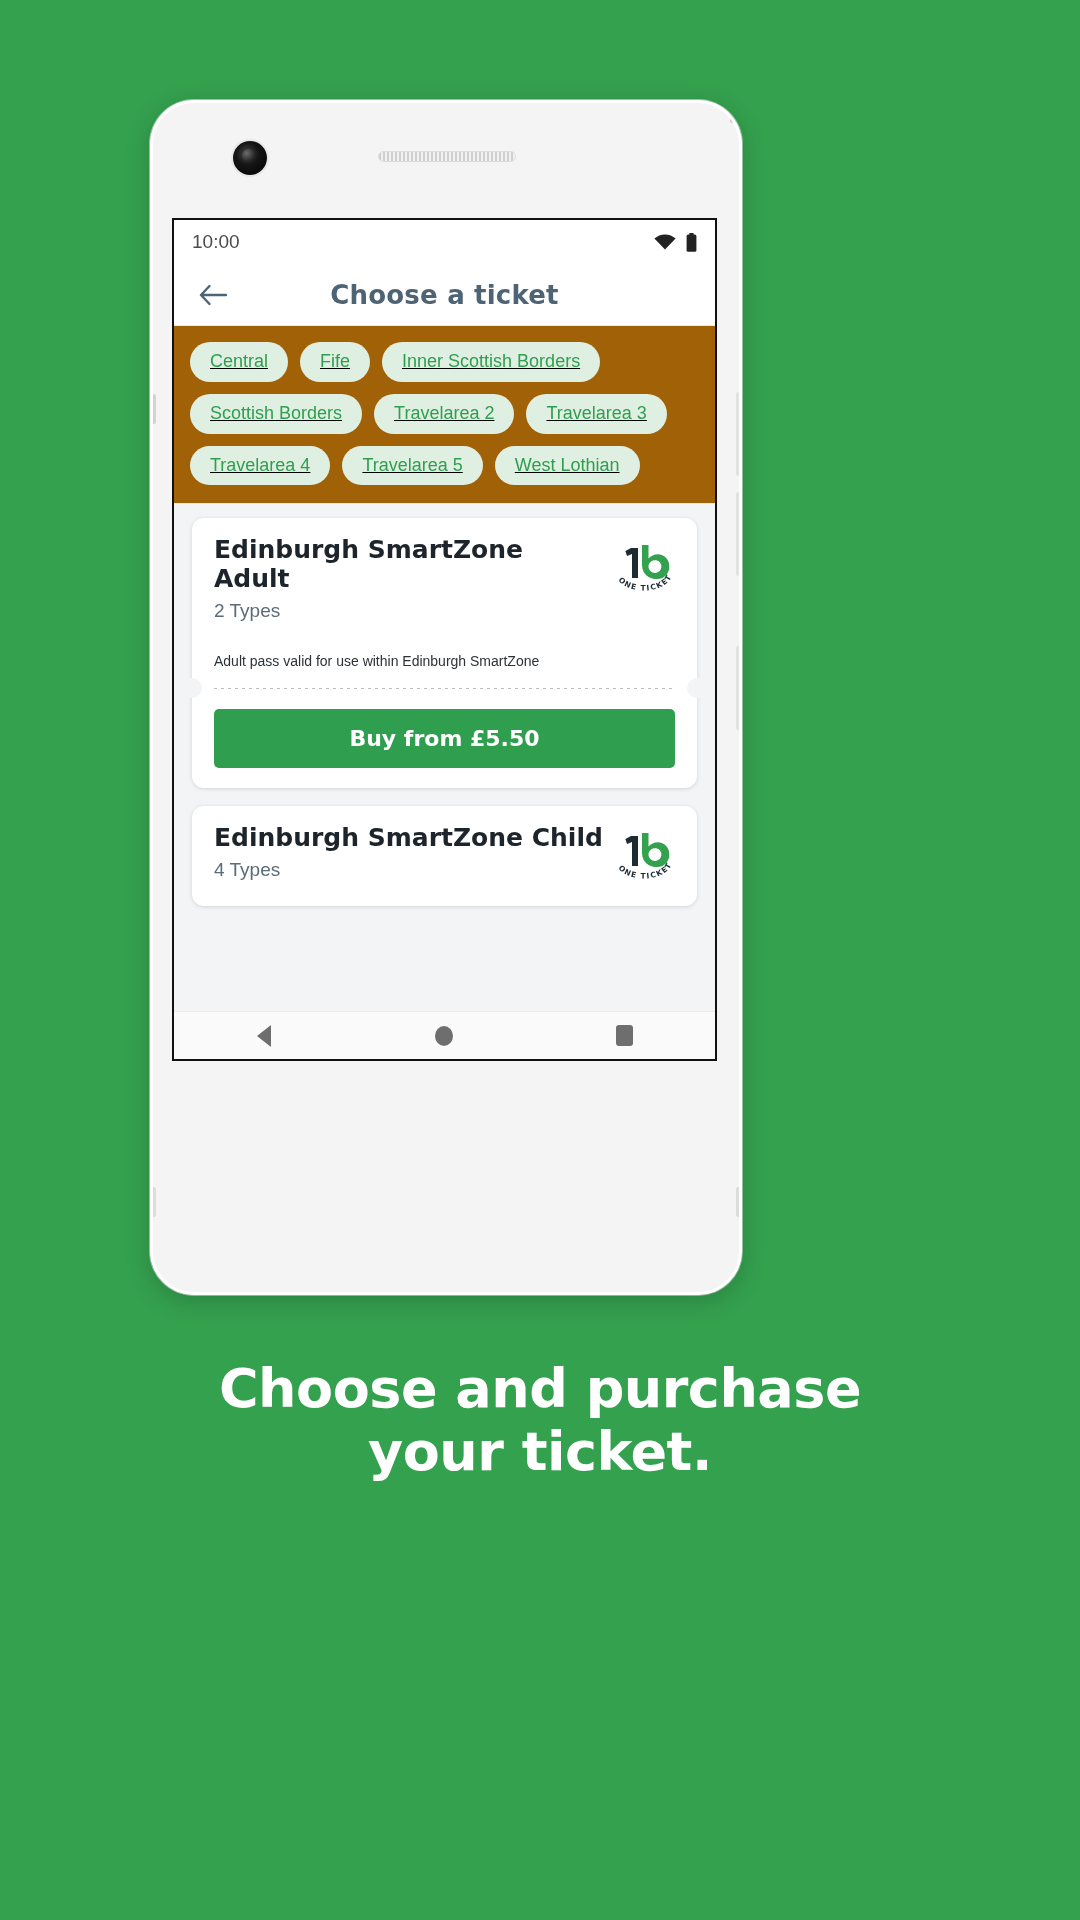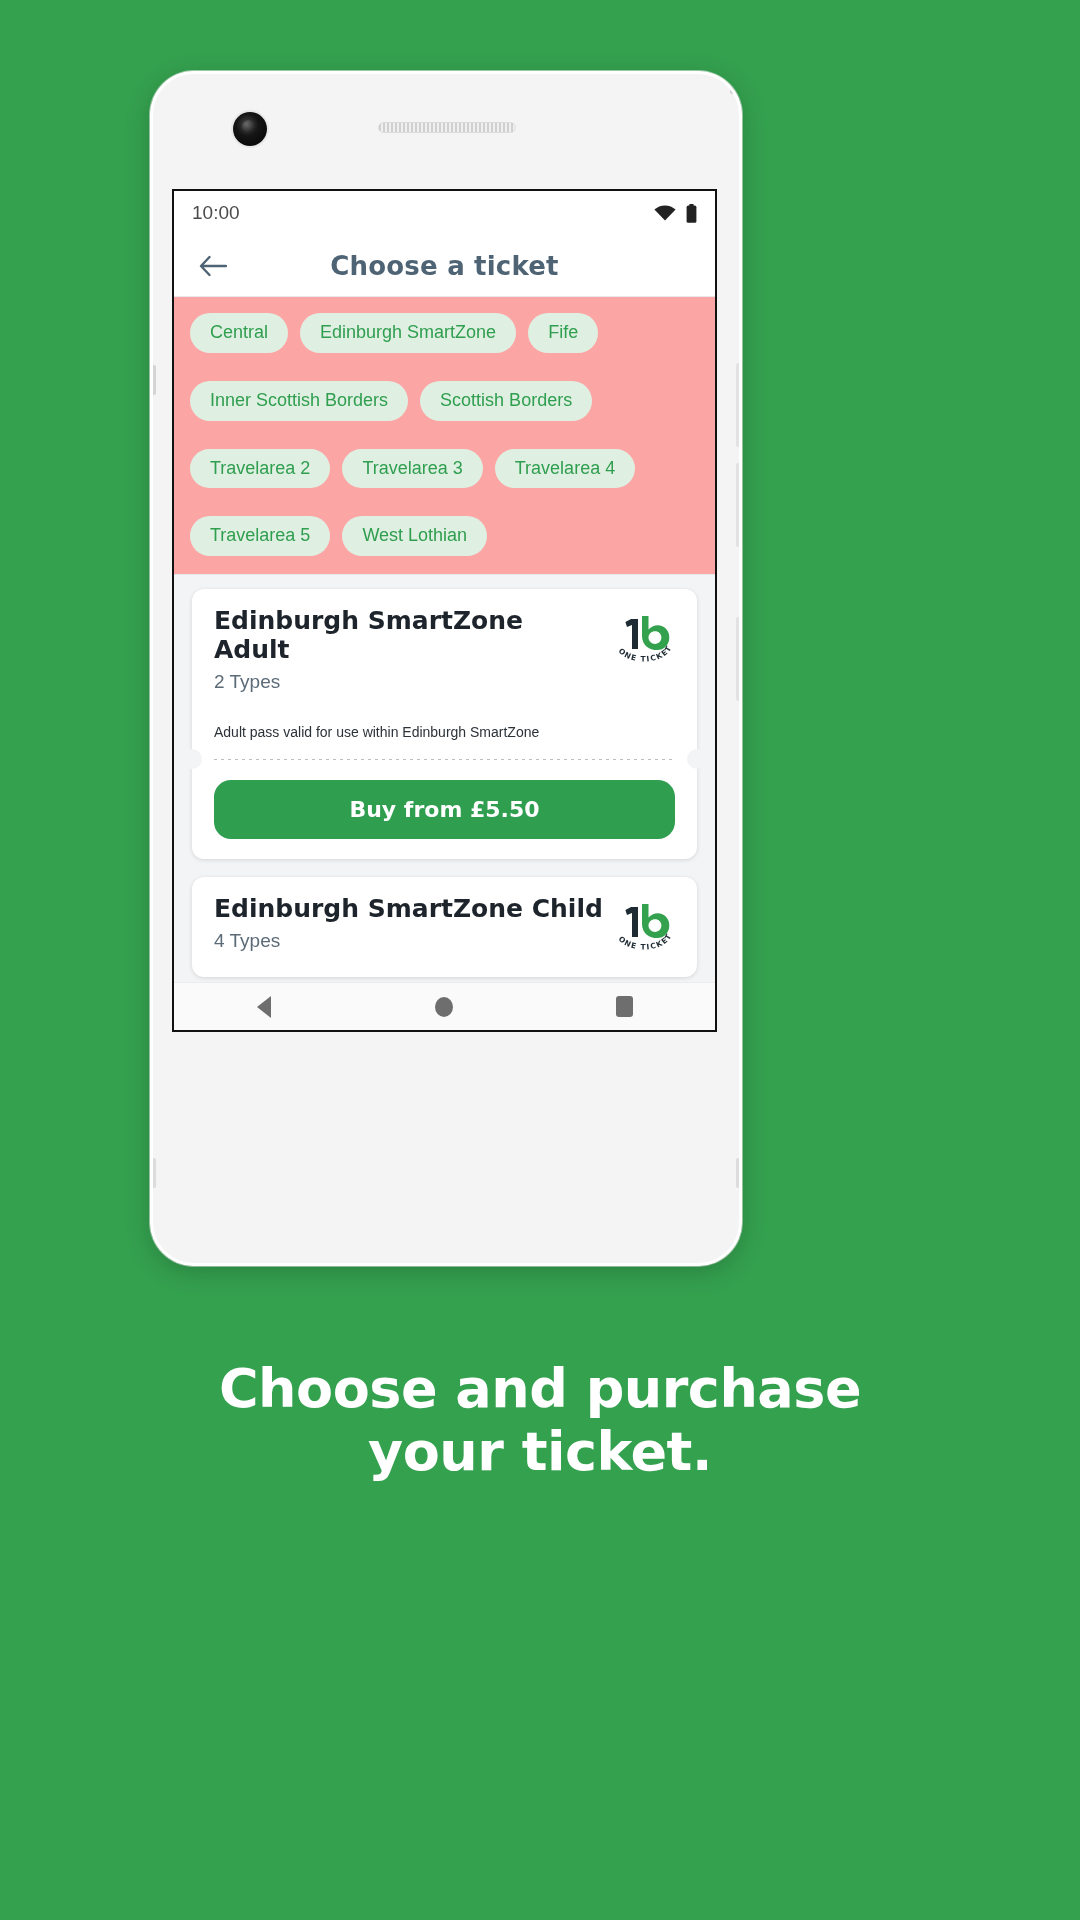--- a/index.html
+++ b/index.html
@@ -6,21 +6,21 @@
   html,body { width:1080px; height:1920px; overflow:hidden; }
   body {
     background:#34a14f;
     font-family:"DejaVu Sans", sans-serif;
     position:relative;
   }
 
   
   #phone-frame{
     position:absolute;
-    left:150px; top:71px;
+    left:150px; top:100px;
     width:592px; height:1195px;
     background:#f4f4f4;
     border-radius:44px;
     box-shadow:0 6px 26px rgba(0,0,0,.20), 0 0 0 1px rgba(255,255,255,.55);
     overflow:hidden;
   }
   #phone-frame::after{
     content:"";position:absolute;inset:0;border-radius:44px;
     border:3px solid #ffffff;pointer-events:none;
   }
@@ -76,22 +76,22 @@
   }
   #back-button{width:34px;height:34px;display:flex;align-items:center;justify-content:center;cursor:pointer;}
   #app-title{
     position:absolute;left:0;right:0;text-align:center;
     font-size:26px;font-weight:700;color:#4e6475;letter-spacing:.2px;
     pointer-events:none;
   }
 
   
   #chip-area{
-    flex:0 0 auto;background:#fca5a5;padding:16px 16px 18px 16px;
-    display:flex;flex-wrap:wrap;gap:28px 12px;border-bottom:1px solid #e6e8ea;
+    flex:0 0 auto;background:#a16207;padding:16px 16px 18px 16px;
+    display:flex;flex-wrap:wrap;gap:12px 12px;border-bottom:1px solid #e6e8ea;text-decoration:underline;
   }
   .chip{
     background:#dff0e2;color:#2f9e4f;border-radius:22px;
     padding:10px 20px;font-size:18px;line-height:1.1;white-space:nowrap;cursor:pointer;
     font-family:"Liberation Sans",sans-serif;
   }
 
   
   #ticket-list{
     flex:1 1 auto;background:#f3f4f5;padding:14px 18px 0 18px;overflow:hidden;
@@ -110,21 +110,21 @@
   .tc-sep .dots{
     position:absolute;left:22px;right:22px;top:0;height:1px;
     background-image:linear-gradient(90deg,#b9bec3 0 3px,transparent 3px 7px);
     background-size:7px 1px;
   }
   .notch{position:absolute;width:20px;height:20px;border-radius:50%;background:#f3f4f5;top:-10px;}
   .notch.left{left:-10px;}
   .notch.right{right:-10px;}
   .buy-button{
     display:block;width:100%;margin-top:20px;background:#2f9e4f;color:#fff;
-    border:none;border-radius:17px;padding:17px 0;font-size:22px;font-weight:700;
+    border:none;border-radius:5px;padding:17px 0;font-size:22px;font-weight:700;
     cursor:pointer;text-align:center;font-family:"DejaVu Sans",sans-serif;
   }
 
   
   .ot-logo{flex:0 0 auto;width:62px;height:62px;position:relative;margin-left:10px;}
 
   
   #nav-bar{
     flex:0 0 48px;height:48px;background:#fafafa;display:flex;
     align-items:center;justify-content:space-around;border-top:1px solid #ececec;
@@ -176,21 +176,20 @@
       <div id="back-button">
         <svg width="28" height="22" viewBox="0 0 28 22">
           <path d="M10.5 2 2 11l8.5 9M2.4 11H27" stroke="#4e6475" stroke-width="2.4" fill="none" stroke-linecap="round" stroke-linejoin="round"></path>
         </svg>
       </div>
       <div id="app-title">Choose a ticket</div>
     </div>
 
     <div id="chip-area">
       <span class="chip">Central</span>
-      <span class="chip">Edinburgh SmartZone</span>
       <span class="chip">Fife</span>
       <span class="chip">Inner Scottish Borders</span>
       <span class="chip">Scottish Borders</span>
       <span class="chip">Travelarea 2</span>
       <span class="chip">Travelarea 3</span>
       <span class="chip">Travelarea 4</span>
       <span class="chip">Travelarea 5</span>
       <span class="chip">West Lothian</span>
     </div>
 

